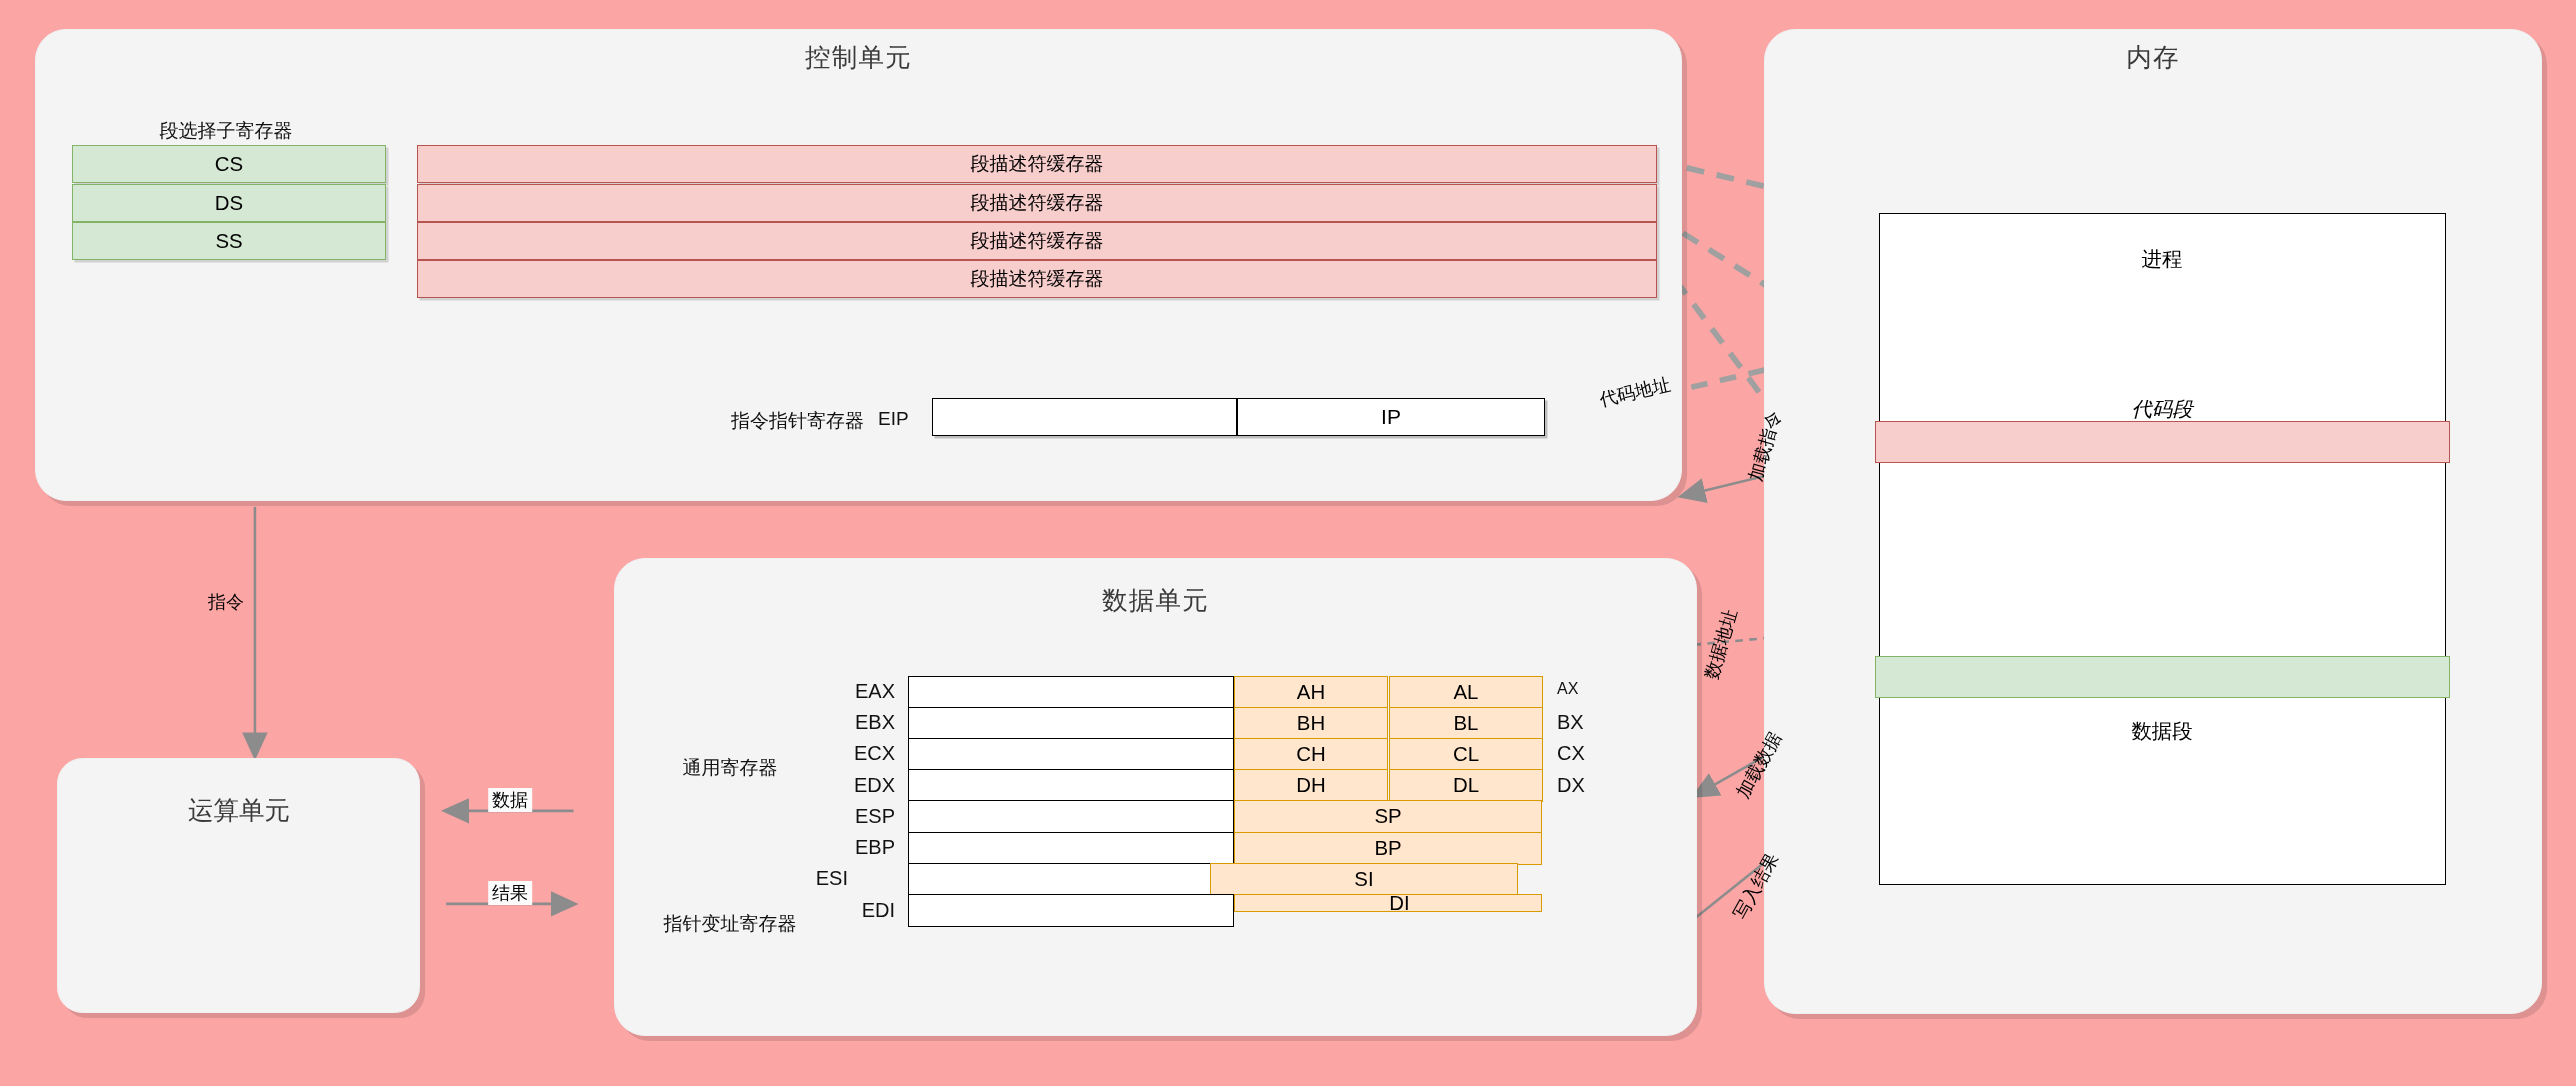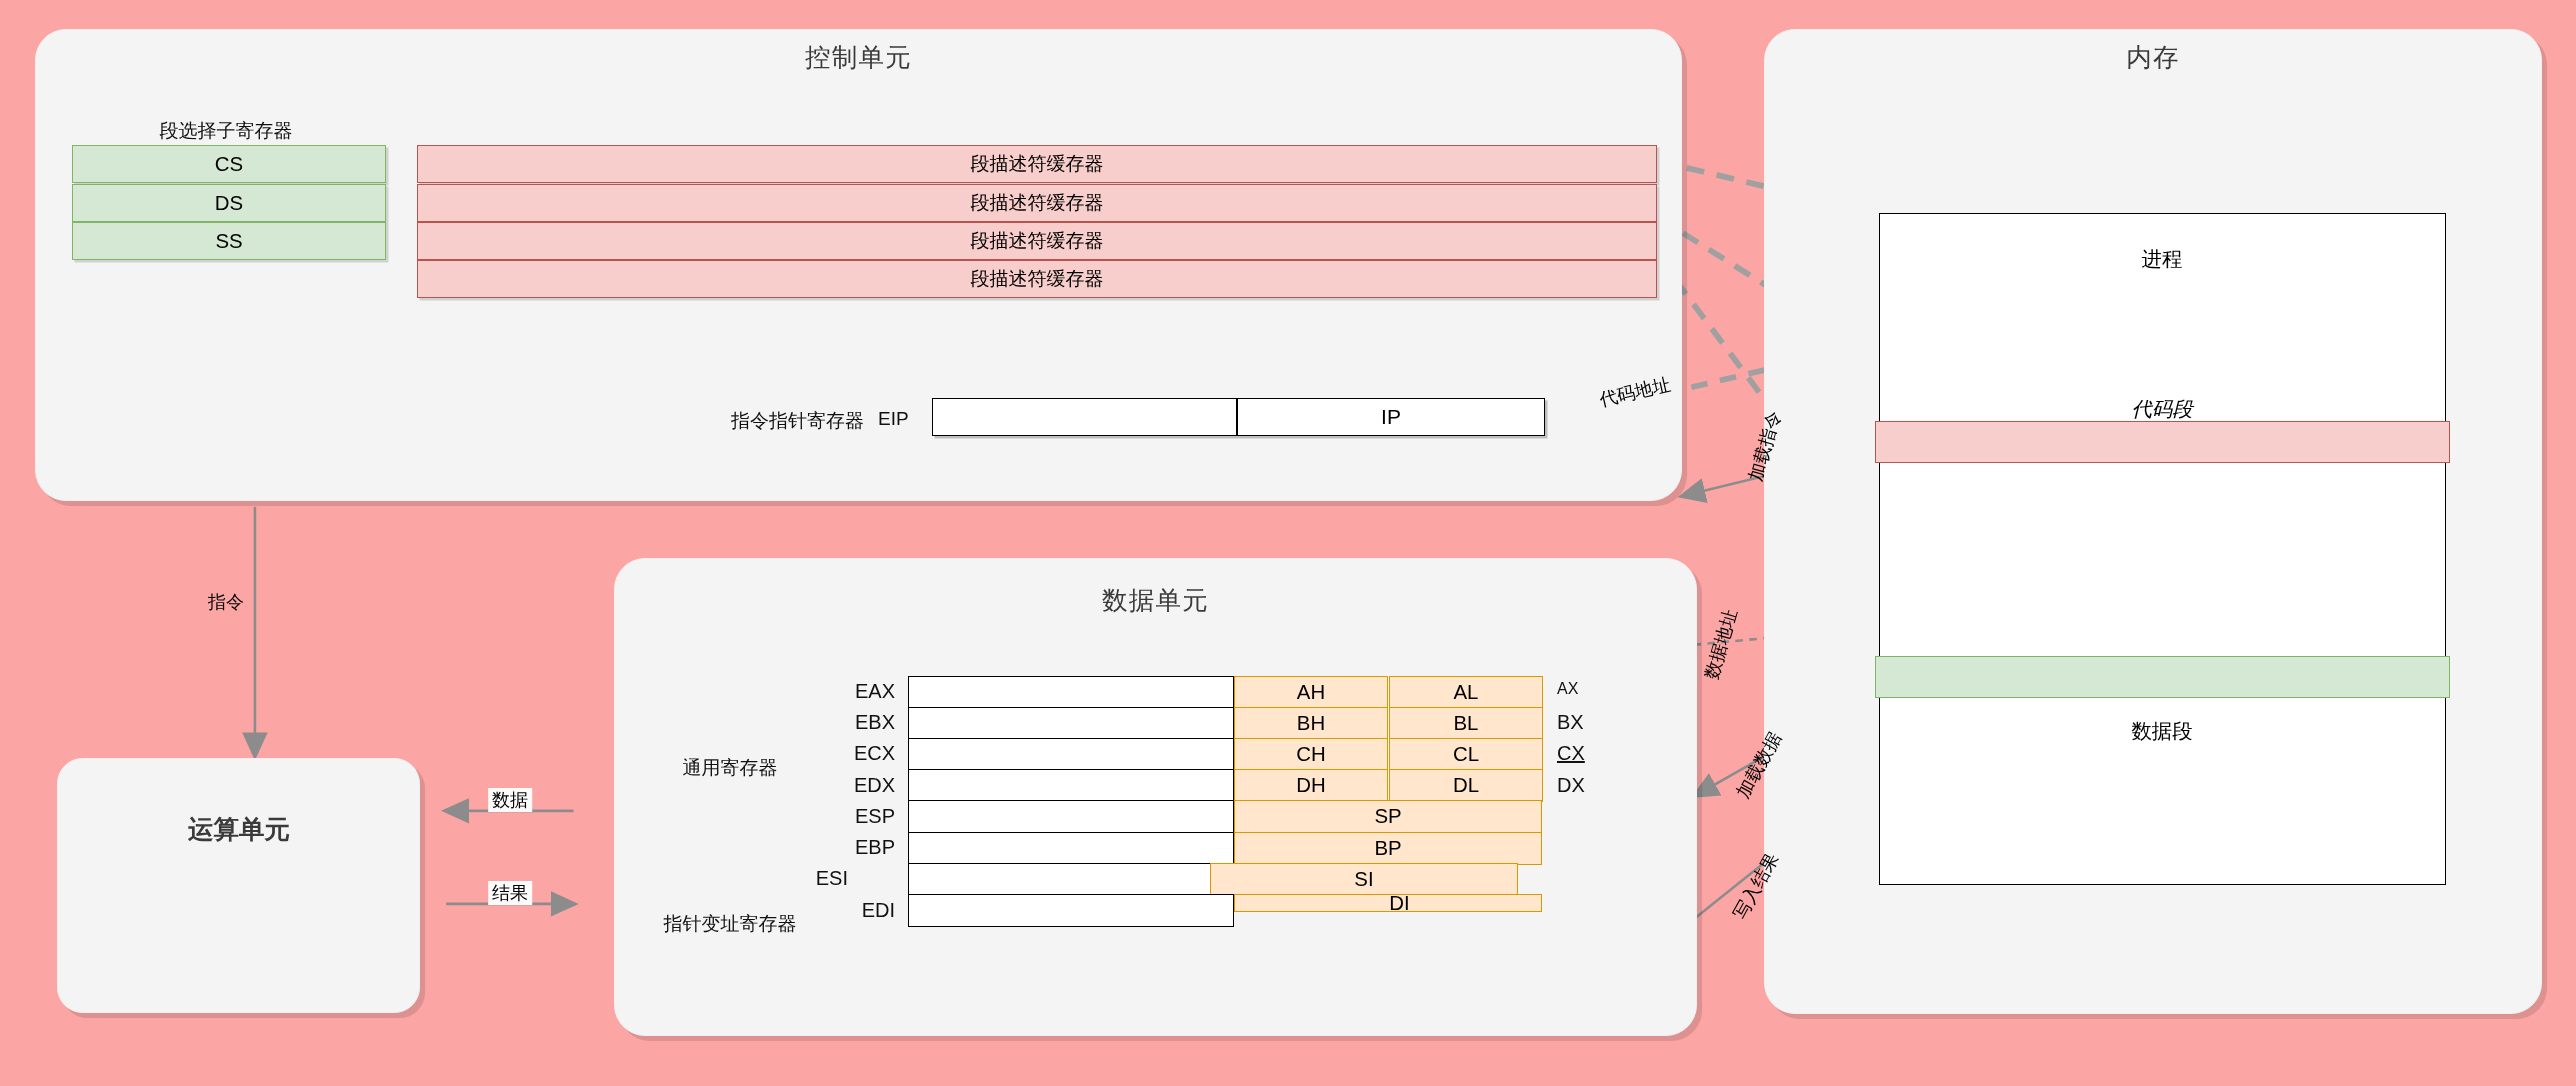--- a/index.html
+++ b/index.html
@@ -177,21 +177,21 @@
   <div class="desc" style="left:417px;top:222px;width:1240px;height:38px;">段描述符缓存器</div>
   <div class="desc" style="left:417px;top:260px;width:1240px;height:38px;">段描述符缓存器</div>
 
   <div class="lbl r" style="left:864px;top:408px;">指令指针寄存器</div>
   <div class="lbl" style="left:878px;top:408px;">EIP</div>
   <div class="regcell shadow" style="left:932px;top:398px;width:305px;height:38px;"></div>
   <div class="regcell shadow" style="left:1237px;top:398px;width:308px;height:38px;">IP</div>
 
   <div class="unit" style="left:57px;top:758px;width:363px;height:255px;border-radius:25.5px;">
   </div>
-  <div class="lbl mid" style="left:239px;top:829px;font-size:25.5px;color:#3a3a3a;font-weight:bold;">运算单元</div>
+  <div class="lbl mid" style="left:239px;top:810px;font-size:25.5px;color:#3a3a3a;">运算单元</div>
 
   <div class="unit" style="left:614px;top:558px;width:1083px;height:478px;">
   </div>
   <div class="unit-title" style="left:614px;top:583px;width:1083px;">数据单元</div>
 
   <div class="lbl c" style="left:730px;top:755px;">通用寄存器</div>
   <div class="lbl c" style="left:730px;top:911px;">指针变址寄存器</div>
 
   <div id="gp-table">
       <div class="gp-white" style="left: 908px; top: 676px; width: 326px; height: 33px;"></div>
@@ -201,21 +201,21 @@
       <div class="lbl" style="left: 1557px; top: 680px; font-size: 16px;">AX</div>
       <div class="gp-white" style="left: 908px; top: 707px; width: 326px; height: 33px;"></div>
       <div class="gp-orange" style="left: 1234px; top: 707px; width: 154px; height: 33px;">BH</div>
       <div class="gp-orange" style="left: 1389px; top: 707px; width: 154px; height: 33px;">BL</div>
       <div class="lbl r" style="left: 895px; top: 711px; font-size: 20px;">EBX</div>
       <div class="lbl" style="left: 1557px; top: 711px; font-size: 20px;">BX</div>
       <div class="gp-white" style="left: 908px; top: 738px; width: 326px; height: 33px;"></div>
       <div class="gp-orange" style="left: 1234px; top: 738px; width: 154px; height: 33px;">CH</div>
       <div class="gp-orange" style="left: 1389px; top: 738px; width: 154px; height: 33px;">CL</div>
       <div class="lbl r" style="left: 895px; top: 742px; font-size: 20px;">ECX</div>
-      <div class="lbl" style="left: 1557px; top: 742px; font-size: 20px; text-decoration: underline;">CX</div>
+      <div class="lbl" style="left: 1557px; top: 742px; font-size: 20px;">CX</div>
       <div class="gp-white" style="left: 908px; top: 769px; width: 326px; height: 33px;"></div>
       <div class="gp-orange" style="left: 1234px; top: 769px; width: 154px; height: 33px;">DH</div>
       <div class="gp-orange" style="left: 1389px; top: 769px; width: 154px; height: 33px;">DL</div>
       <div class="lbl r" style="left: 895px; top: 774px; font-size: 20px;">EDX</div>
       <div class="lbl" style="left: 1557px; top: 774px; font-size: 20px;">DX</div>
       <div class="gp-white" style="left: 908px; top: 800px; width: 326px; height: 33px;"></div>
       <div class="gp-orange" style="left: 1234px; top: 800px; width: 308px; height: 33px;">SP</div>
       <div class="lbl r" style="left: 895px; top: 805px; font-size: 20px;">ESP</div>
       <div class="gp-white" style="left: 908px; top: 832px; width: 326px; height: 33px;"></div>
       <div class="gp-orange" style="left: 1234px; top: 832px; width: 308px; height: 33px;">BP</div>

